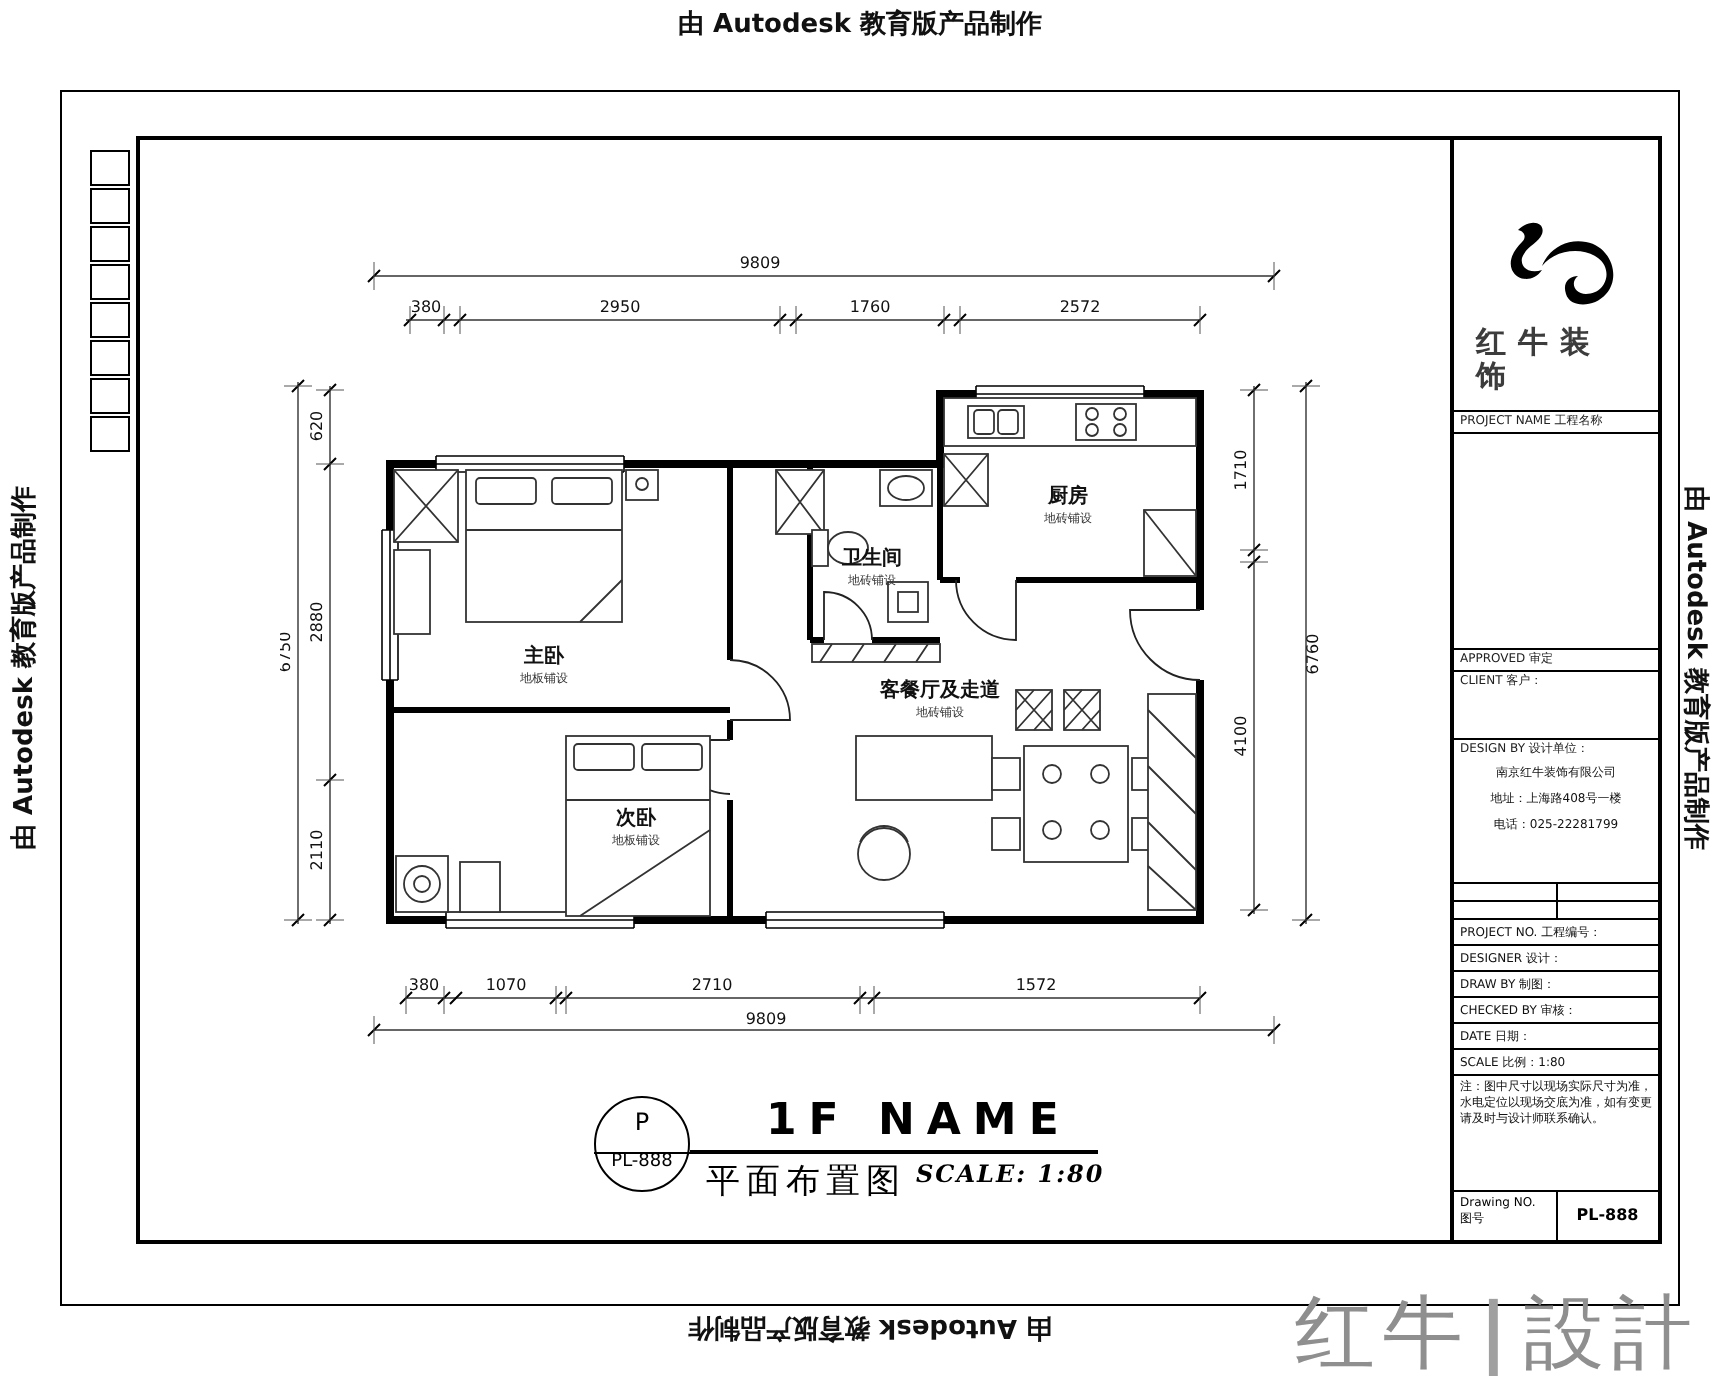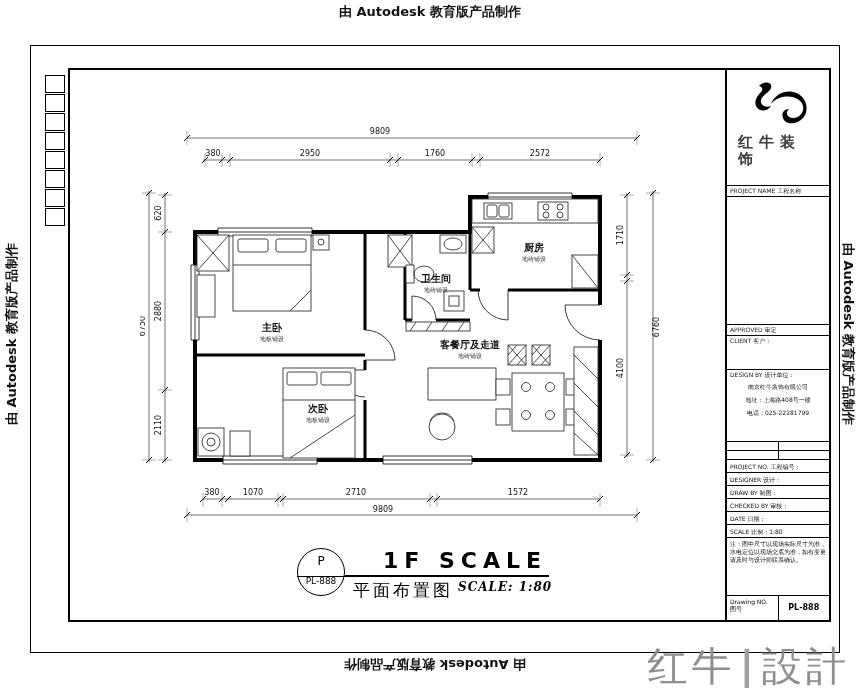--- a/index.html
+++ b/index.html
@@ -14,21 +14,21 @@
   
   .outer-frame{left:30px;top:45px;width:808px;height:606px;border:1.5px solid #000;}
   .inner-frame{left:68px;top:68px;width:762px;height:554px;border:2px solid #000;box-sizing:border-box;}
   .fold-marks{left:45px;top:75px;width:20px;}
   .fold-marks div{width:20px;height:18px;border:1px solid #000;box-sizing:border-box;margin-bottom:1px;background:#fff;}
   
   .titleblock{left:725px;top:68px;width:106px;height:554px;border:2px solid #000;box-sizing:border-box;
     display:flex;flex-direction:column;background:#fff;}
   .tb-row{border-bottom:1px solid #000;box-sizing:border-box;overflow:hidden;}
   .tb-tiny{font-size:6px;line-height:10px;padding:0 3px;white-space:nowrap;color:#222;}
-  .tb-logo{height:116px;display:flex;flex-direction:column;align-items:center;justify-content:flex-start;padding-top:8px;}
+  .tb-logo{height:116px;display:flex;flex-direction:column;align-items:center;justify-content:center;padding-top:8px;margin-top:20px;}
   .tb-logo-text{font-size:15px;font-weight:bold;letter-spacing:6px;color:#3c3c3c;line-height:17px;text-align:left;width:80px;}
   .tb-tall{flex:1;}
   .tb-client{height:34px;}
   .tb-company{height:72px;font-size:6px;}
   .tb-company .co-line{text-align:center;line-height:13px;white-space:nowrap;color:#111;}
   .tb-split{height:9px;display:flex;}
   .tb-split div{flex:1;border-right:1px solid #000;}
   .tb-split div:last-child{border-right:none;}
   .tb-field{height:13px;font-size:6px;line-height:13px;padding:0 3px;white-space:nowrap;color:#111;}
   .tb-notes{height:58px;font-size:6px;line-height:8px;padding:2px 3px;color:#111;}
@@ -310,20 +310,20 @@
     <text class="roomtxt" x="330" y="233" text-anchor="middle">客餐厅及走道</text>
     <text class="fintxt" x="330" y="243" text-anchor="middle">地砖铺设</text>
   </g>
 </svg>
 
 <div class="abs stamp-circle">
   <span class="p">P</span>
   <span class="div-line"></span>
   <span class="no">PL-888</span>
 </div>
-<div class="abs plan-title-en">1F SCALE</div>
+<div class="abs plan-title-en">1F NAME</div>
 <div class="abs title-underline"></div>
 <div class="abs plan-title-cn">平面布置图</div>
 <div class="abs plan-scale">SCALE: 1:80</div>
 
 <div class="abs brand">
   <span>红牛</span><span class="bar">|</span><span>設計</span>
 </div>
 
 </body></html>

